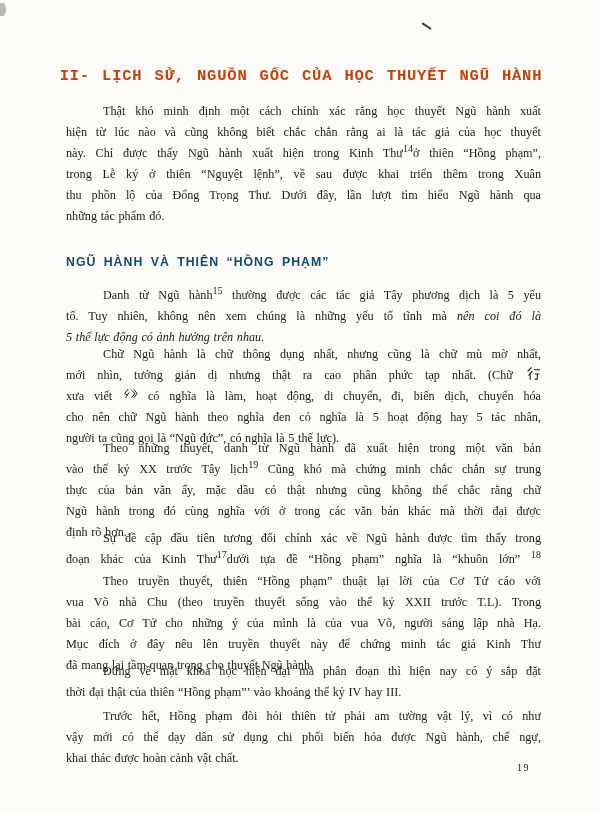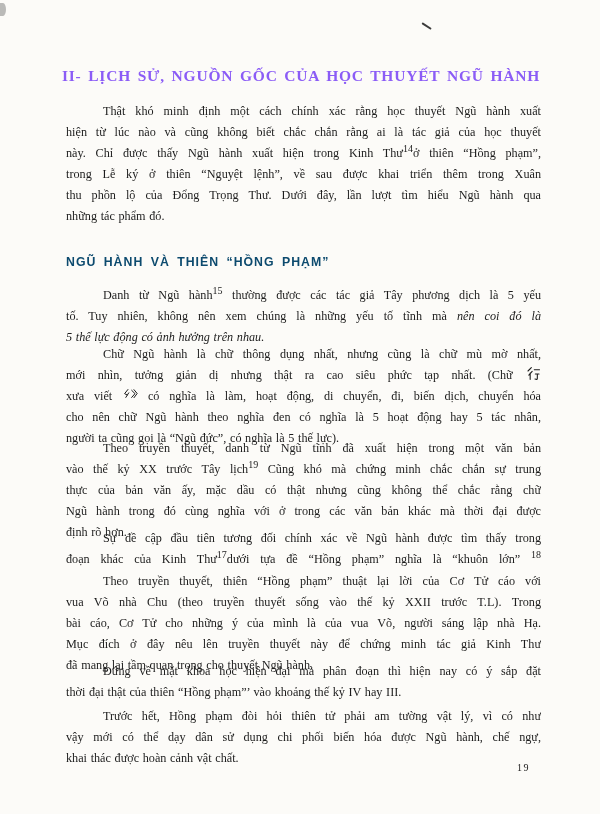--- a/index.html
+++ b/index.html
@@ -4,22 +4,22 @@
 <style>
   html,body{margin:0;padding:0;}
   body{
     width:600px;height:814px;position:relative;overflow:hidden;
     background:#fbfaf7;color:#1c1c1c;
     font-family:"Liberation Serif","DejaVu Serif",serif;
   }
   .sheet{position:absolute;inset:0;background:#fcfbf8;}
   .page-title{
     position:absolute;left:32px;right:30px;top:57px;text-align:center;
-    font-family:Liberation Serif, serif;
-    font-weight:700;font-size:15.5px;letter-spacing:.8px;word-spacing:2px;color:#8b5cf6;
+    font-family:Liberation Mono, monospace;
+    font-weight:700;font-size:15.5px;letter-spacing:.8px;word-spacing:2px;color:#c2410c;
   }
   .section-heading{
     position:absolute;left:66px;top:245px;
     font-family:"Liberation Sans","DejaVu Sans",sans-serif;
     font-weight:700;font-size:12.3px;letter-spacing:1px;word-spacing:3px;color:#0c4a6e;
   }
   .para{position:absolute;left:66px;width:475px;}
   .p0{top:101px}.p1{top:285px}.p2{top:344px}.p3{top:438px}
   .p4{top:528px}.p5{top:571px}.p6{top:661px}.p7{top:706px}
   .line{
@@ -64,31 +64,31 @@
         <div class="line"><span>thu phồn lộ của Đổng Trọng Thư. Dưới đây, lần lượt tìm hiểu Ngũ hành qua</span></div>
         <div class="line last"><span>những tác phẩm đó.</span></div>
       </div>
       <div class="para p1">
         <div class="line first"><span>Danh từ Ngũ hành</span><sup class="fnref">15</sup><span> thường được các tác giả Tây phương dịch là 5 yếu</span></div>
         <div class="line"><span>tố. Tuy nhiên, không nên xem chúng là những yếu tố tĩnh mà </span><span class="ital">nên coi đó là</span></div>
         <div class="line last"><span class="ital">5 thế lực động có ảnh hưởng trên nhau.</span></div>
       </div>
       <div class="para p2">
         <div class="line first"><span>Chữ Ngũ hành là chữ thông dụng nhất, nhưng cũng là chữ mù mờ nhất,</span></div>
-        <div class="line"><span>mới nhìn, tưởng giản dị nhưng thật ra cao siêu phức tạp nhất. (Chữ </span><span class="glyph"><svg viewBox="0 0 18 18">
+        <div class="line"><span>mới nhìn, tưởng giản dị nhưng thật ra cao phân phức tạp nhất. (Chữ </span><span class="glyph"><svg viewBox="0 0 18 18">
               <path d="M7 2 L3 6 M8 6.5 L4 11 M5.6 8.5 L5.6 16 M10.5 4.5 H16.8 M11.8 9.5 H16.2 M14.2 9.5 V15 Q14.2 16.8 11.4 15.6" fill="none" stroke="currentColor" stroke-width="1.3" stroke-linecap="round"></path>
             </svg></span></div>
         <div class="line"><span>xưa viết </span><span class="glyph"><svg viewBox="0 0 18 18">
               <path d="M6.5 3 L2.5 8 L5.5 9.5 M7.5 7 L4 12.5 M11 4 L15 8 L11 12.5 M13.8 3.2 L17.6 7.8 L13.8 12.8" fill="none" stroke="currentColor" stroke-width="1.2" stroke-linecap="round"></path>
             </svg></span><span> có nghĩa là làm, hoạt động, di chuyển, đi, biến dịch, chuyển hóa</span></div>
         <div class="line"><span>cho nên chữ Ngũ hành theo nghĩa đen có nghĩa là 5 hoạt động hay 5 tác nhân,</span></div>
         <div class="line last"><span>người ta cũng gọi là “Ngũ đức”, có nghĩa là 5 thế lực).</span></div>
       </div>
       <div class="para p3">
-        <div class="line first"><span>Theo truyền thuyết, danh từ Ngũ tĩnh đã xuất hiện trong một văn bản</span></div>
+        <div class="line first"><span>Theo những thuyết, danh từ Ngũ hành đã xuất hiện trong một văn bản</span></div>
         <div class="line"><span>vào thế kỷ XX trước Tây lịch</span><sup class="fnref">19</sup><span> Cũng khó mà chứng minh chắc chắn sự trung</span></div>
         <div class="line"><span>thực của bản văn ấy, mặc dầu có thật nhưng cũng không thể chắc rằng chữ</span></div>
         <div class="line"><span>Ngũ hành trong đó cùng nghĩa với ở trong các văn bản khác mà thời đại được</span></div>
         <div class="line last"><span>định rõ hơn.</span></div>
       </div>
       <div class="para p4">
         <div class="line first"><span>Sự đề cập đầu tiên tương đối chính xác về Ngũ hành được tìm thấy trong</span></div>
         <div class="line"><span>đoạn khác của Kinh Thư</span><sup class="fnref">17</sup><span>dưới tựa đề “Hồng phạm” nghĩa là “khuôn lớn”  </span><sup class="fnref">18</sup></div>
       </div>
       <div class="para p5">

